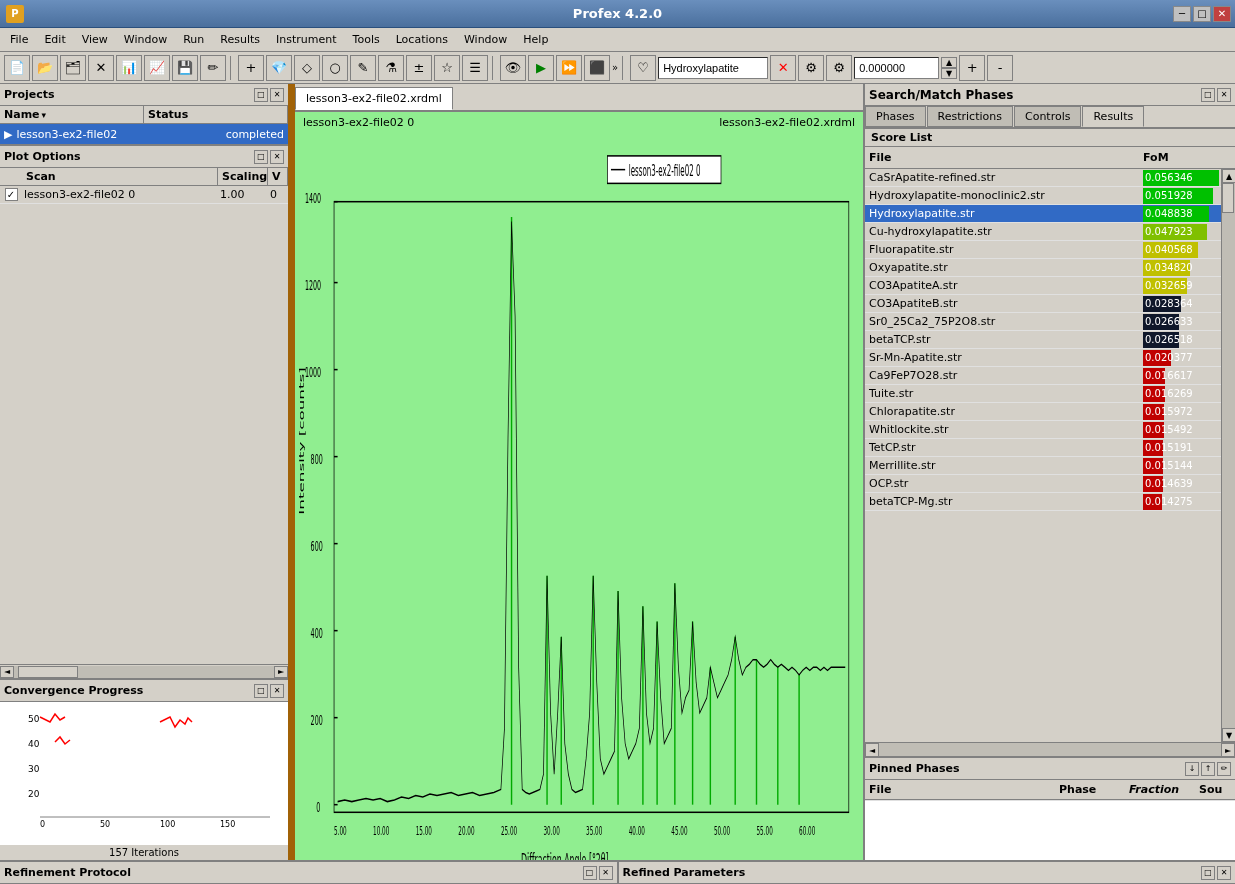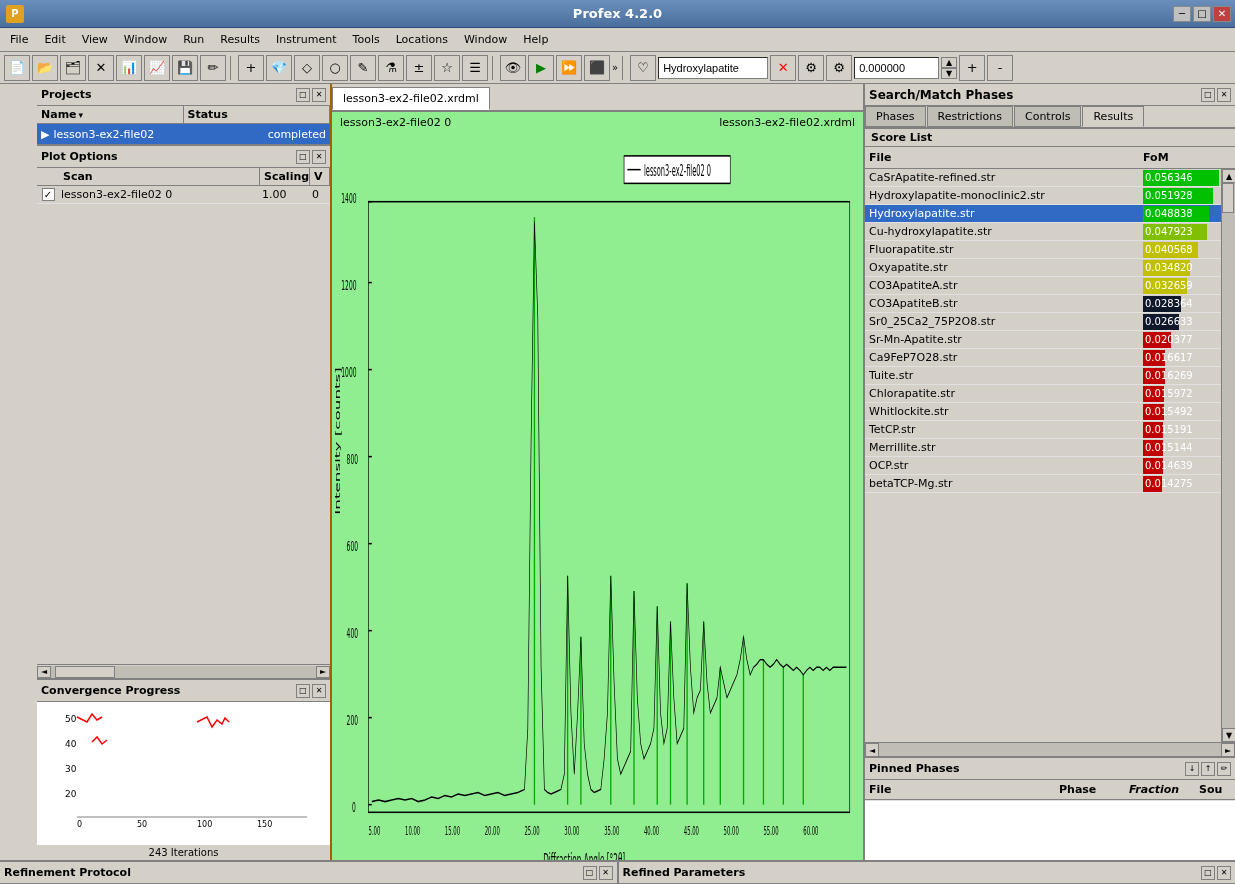--- a/index.html
+++ b/index.html
@@ -19,21 +19,21 @@
     .tb-btn { width: 26px; height: 26px; background: #d4d0c8; border: 1px solid #808080; display: flex; align-items: center; justify-content: center; cursor: pointer; font-size: 13px; }
     .tb-sep { width: 4px; height: 24px; border-left: 1px solid #808080; margin: 0 2px; }
     .tb-more { font-size: 10px; cursor: pointer; }
     .tb-input { height: 22px; width: 110px; border: 1px inset #808080; background: white; padding: 0 4px; font-size: 11px; }
     .tb-spinbtn { width: 16px; height: 11px; border: 1px solid #808080; background: #d4d0c8; display: flex; align-items: center; justify-content: center; cursor: pointer; font-size: 8px; }
     
     
     #main { display: flex; height: calc(884px - 28px - 24px - 32px - 24px); }
     
     
-    #left-panel { width: 295px; display: flex; flex-direction: column; border-right: 2px solid #a16207; margin-left: 37px; }
+    #left-panel { width: 295px; display: flex; flex-direction: column; border-right: 7px solid #a16207; }
     
     
     #projects-panel { border-bottom: 2px solid #808080; background: #d4d0c8; }
     .panel-header { background: #d4d0c8; border-bottom: 1px solid #808080; display: flex; align-items: center; justify-content: space-between; padding: 2px 4px; height: 22px; }
     .panel-title { font-size: 11px; font-weight: bold; }
     .panel-btns { display: flex; gap: 2px; }
     .panel-btn { width: 14px; height: 14px; background: #d4d0c8; border: 1px solid #808080; display: flex; align-items: center; justify-content: center; cursor: pointer; font-size: 8px; }
     .table-header { display: flex; background: #d4d0c8; border-bottom: 1px solid #808080; }
     .th-cell { padding: 2px 4px; font-weight: bold; font-size: 11px; border-right: 1px solid #808080; flex: 1; display: flex; align-items: center; gap: 2px; }
     .project-row { display: flex; align-items: center; background: #316ac5; color: white; padding: 2px 4px; height: 20px; }
@@ -275,21 +275,21 @@
 
           <polyline points="160,20 170,15 175,25 180,18 185,22 188,16 192,20" stroke="red" stroke-width="1.5" fill="none"></polyline>
 
           <line x1="40" y1="115" x2="270" y2="115" stroke="#808080" stroke-width="1"></line>
           <text x="40" y="125" font-size="8" fill="#000">0</text>
           <text x="100" y="125" font-size="8" fill="#000">50</text>
           <text x="160" y="125" font-size="8" fill="#000">100</text>
           <text x="220" y="125" font-size="8" fill="#000">150</text>
         </svg>
       </div>
-      <div class="conv-label">243 Iterations</div>
+      <div class="conv-label">157 Iterations</div>
     </div>
 
   </div>
 
   <div id="center-panel">
     <div id="tab-bar">
       <div class="tab active">lesson3-ex2-file02.xrdml</div>
     </div>
     <div id="plot-area">
       <div id="plot-title-bar">
@@ -442,20 +442,26 @@
                 <div class="fom-bar fom-orange" style="width:38px;">0.028364</div>
               </div>
           </div>
           <div class="score-row">
             <div class="sr-file">Sr0_25Ca2_75P2O8.str</div>
             <div class="sr-fom">
                 <div class="fom-bar fom-orange" style="width:36px;">0.026633</div>
               </div>
           </div>
           <div class="score-row">
+            <div class="sr-file">betaTCP.str</div>
+            <div class="sr-fom">
+                <div class="fom-bar fom-orange" style="width:36px;">0.026518</div>
+              </div>
+          </div>
+          <div class="score-row">
             <div class="sr-file">Sr-Mn-Apatite.str</div>
             <div class="sr-fom">
                 <div class="fom-bar fom-red" style="width:28px;">0.020377</div>
               </div>
           </div>
           <div class="score-row">
             <div class="sr-file">Ca9FeP7O28.str</div>
             <div class="sr-fom">
                 <div class="fom-bar fom-red" style="width:22px;">0.016617</div>
               </div>

